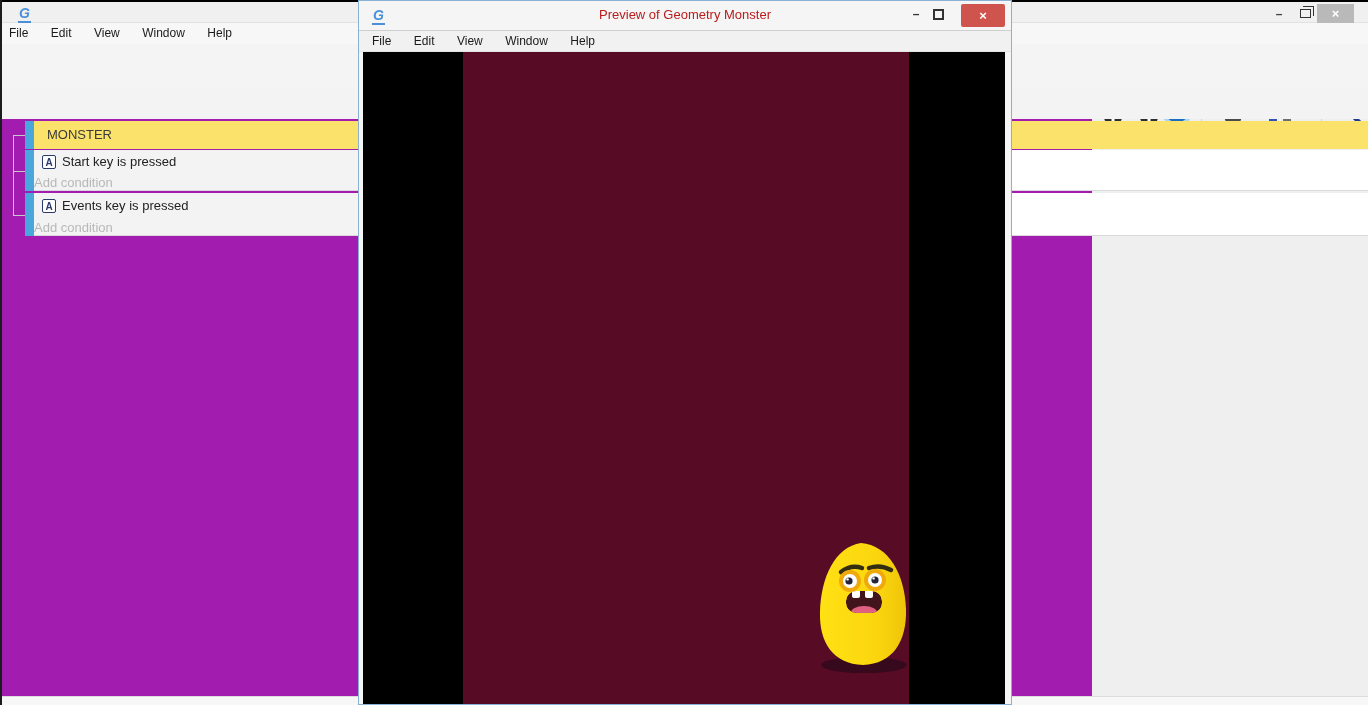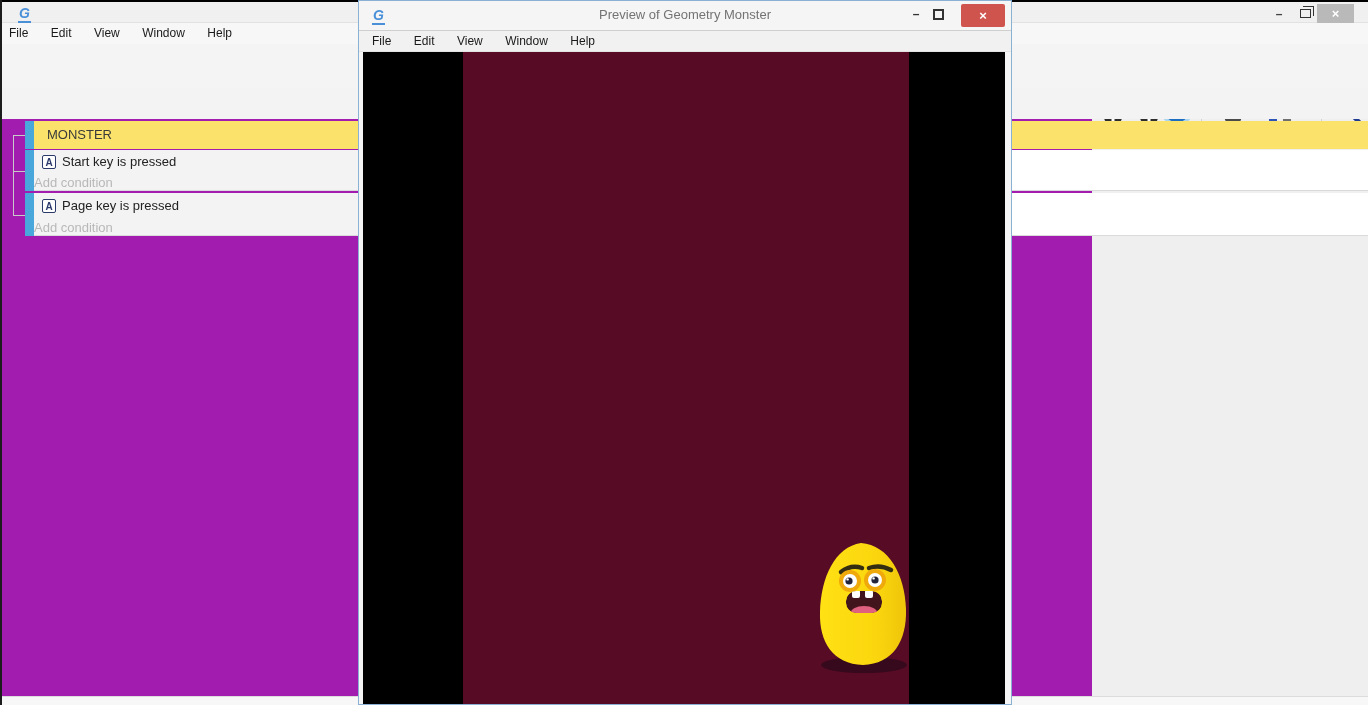--- a/index.html
+++ b/index.html
@@ -49,21 +49,21 @@
   .cond-line { position:absolute; left:8px; font-size:13px; color:#222; display:flex; align-items:center; gap:6px;}
   .key-icon { display:inline-block; width:14px; height:14px; border:1px solid #2b3a6b; border-radius:2px;
               background:#fff; color:#2b3a6b; font-size:10px; font-weight:bold; text-align:center; line-height:13px;}
   .add-cond { position:absolute; left:0; font-size:13px; color:#b8b8b8; }
   #mw-bottom-strip { left:0; top:696px; width:1368px; height:9px; background:#f7f7f7; border-top:1px solid #dcdcdc;}
 
   
   #preview-window { position:absolute; left:358px; top:0; width:654px; height:705px; z-index:10;
                     background:#f5f5f5; border:1px solid #8ab0d4; }
   #pw-titlebar { position:absolute; left:0; top:0; width:652px; height:29px; background:#f5f5f5; }
-  #pw-title { position:absolute; left:0; top:0; width:652px; text-align:center; font-size:13px; color:#737373; line-height:28px;}
+  #pw-title { position:absolute; left:0; top:0; width:652px; text-align:center; font-size:13px; color:#b91c1c; line-height:28px;}
   #pw-logo { position:absolute; left:13px; top:6px; }
   #pw-min { position:absolute; left:546px; top:4px; width:22px; height:20px; text-align:center; line-height:18px; font-weight:bold; color:#333; font-size:12px;}
   #pw-max { position:absolute; left:574px; top:8px; width:11px; height:11px; border:2px solid #333; }
   #pw-close { position:absolute; left:602px; top:3px; width:44px; height:23px; background:#d0544e; border-radius:2px;
               color:#fff; text-align:center; line-height:23px; font-size:13px; font-weight:bold; }
   #pw-menubar { position:absolute; left:0; top:29px; width:652px; height:22px; background:#f1f1f1;
                 border-top:1px solid #cfcfcf; border-bottom:1px solid #e3e3e3; padding-left:4px;}
   #pw-game { position:absolute; left:1px; top:51px; width:650px; height:652px; background:#000; }
   #pw-frame-l { position:absolute; left:0; top:51px; width:4px; height:652px; background:#f5f5f5;}
   #pw-frame-r { position:absolute; left:646px; top:51px; width:6px; height:652px; background:#f5f5f5;}
@@ -212,21 +212,21 @@
         <span class="key-icon">A</span>
         <span>Start key is pressed</span>
       </div>
       <div class="add-cond" style="top:25px;">Add condition</div>
     </div>
 
     <div class="evt-bar" style="top:74px;height:43px;"></div>
     <div class="evt-row" style="top:74px;height:43px;">
       <div class="cond-line" style="top:5px;">
         <span class="key-icon">A</span>
-        <span>Page key is pressed</span>
+        <span>Events key is pressed</span>
       </div>
       <div class="add-cond" style="top:27px;">Add condition</div>
     </div>
   </div>
 
   <div id="mw-bottom-strip" class="abs"></div>
 </div>
 
 <div id="preview-window">
   <div id="pw-titlebar">

